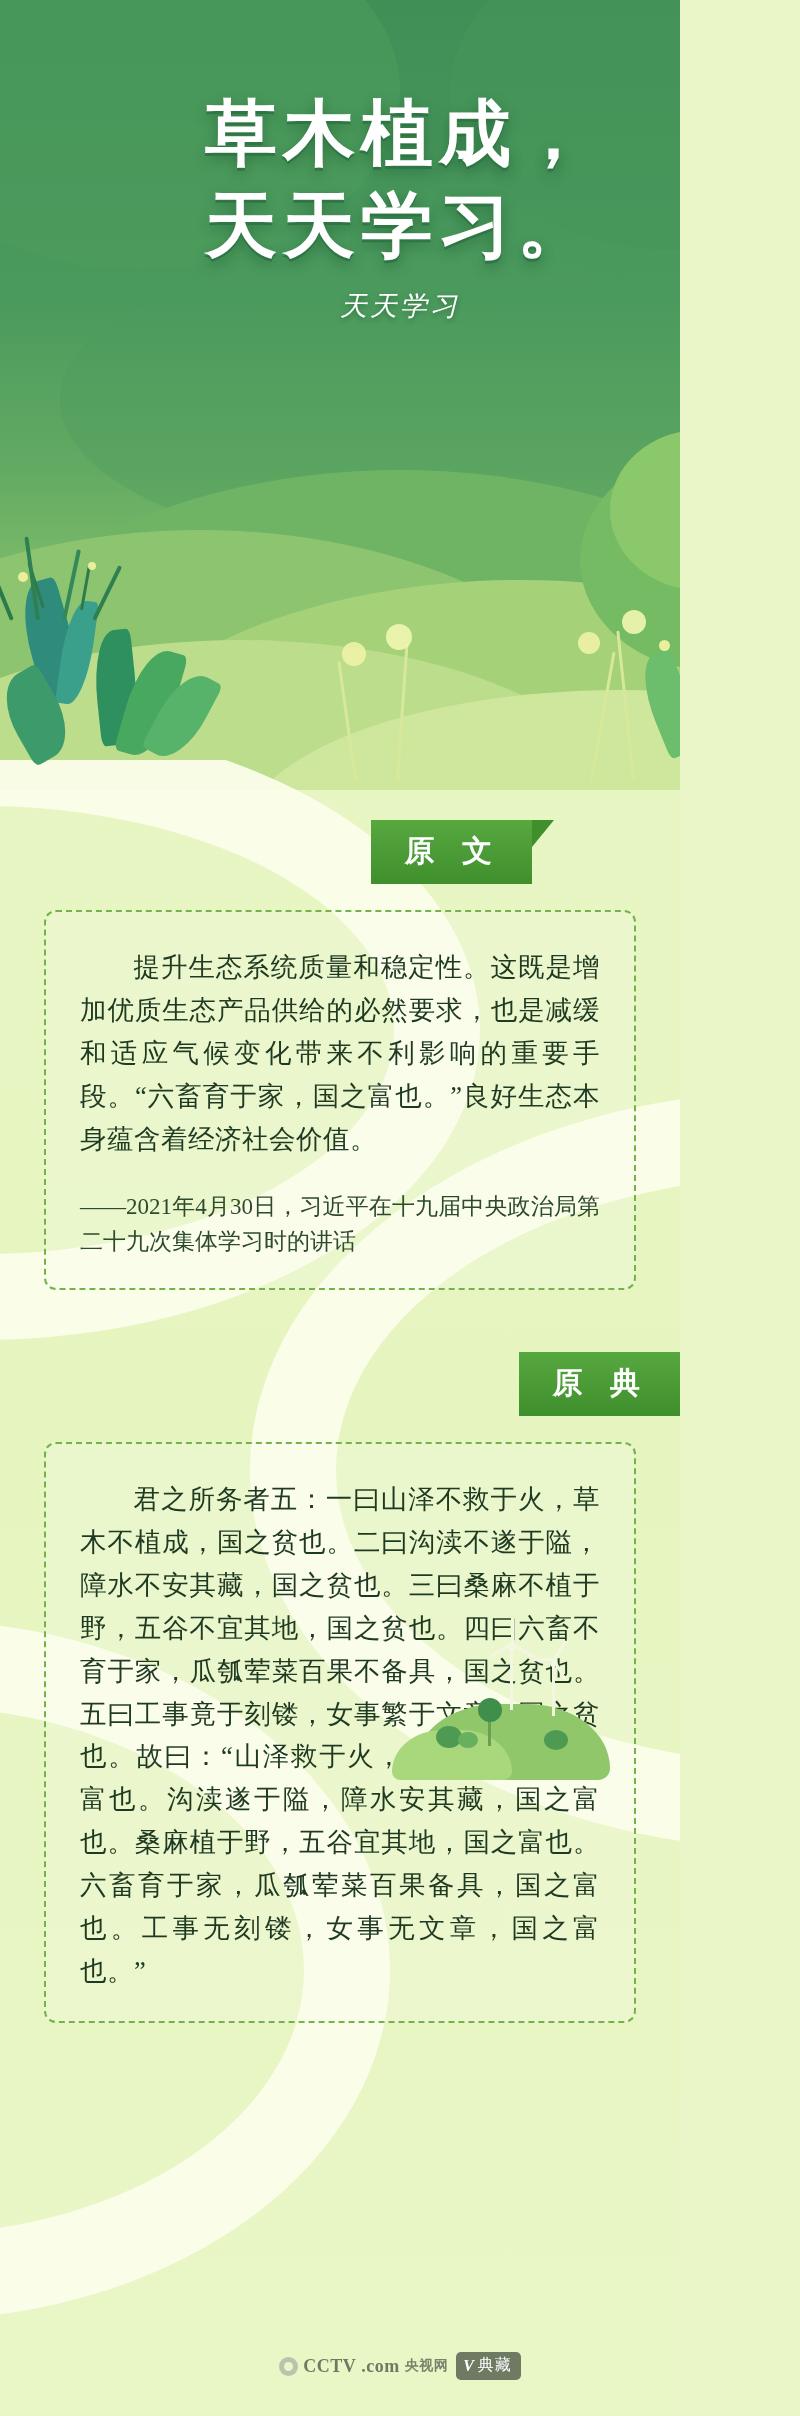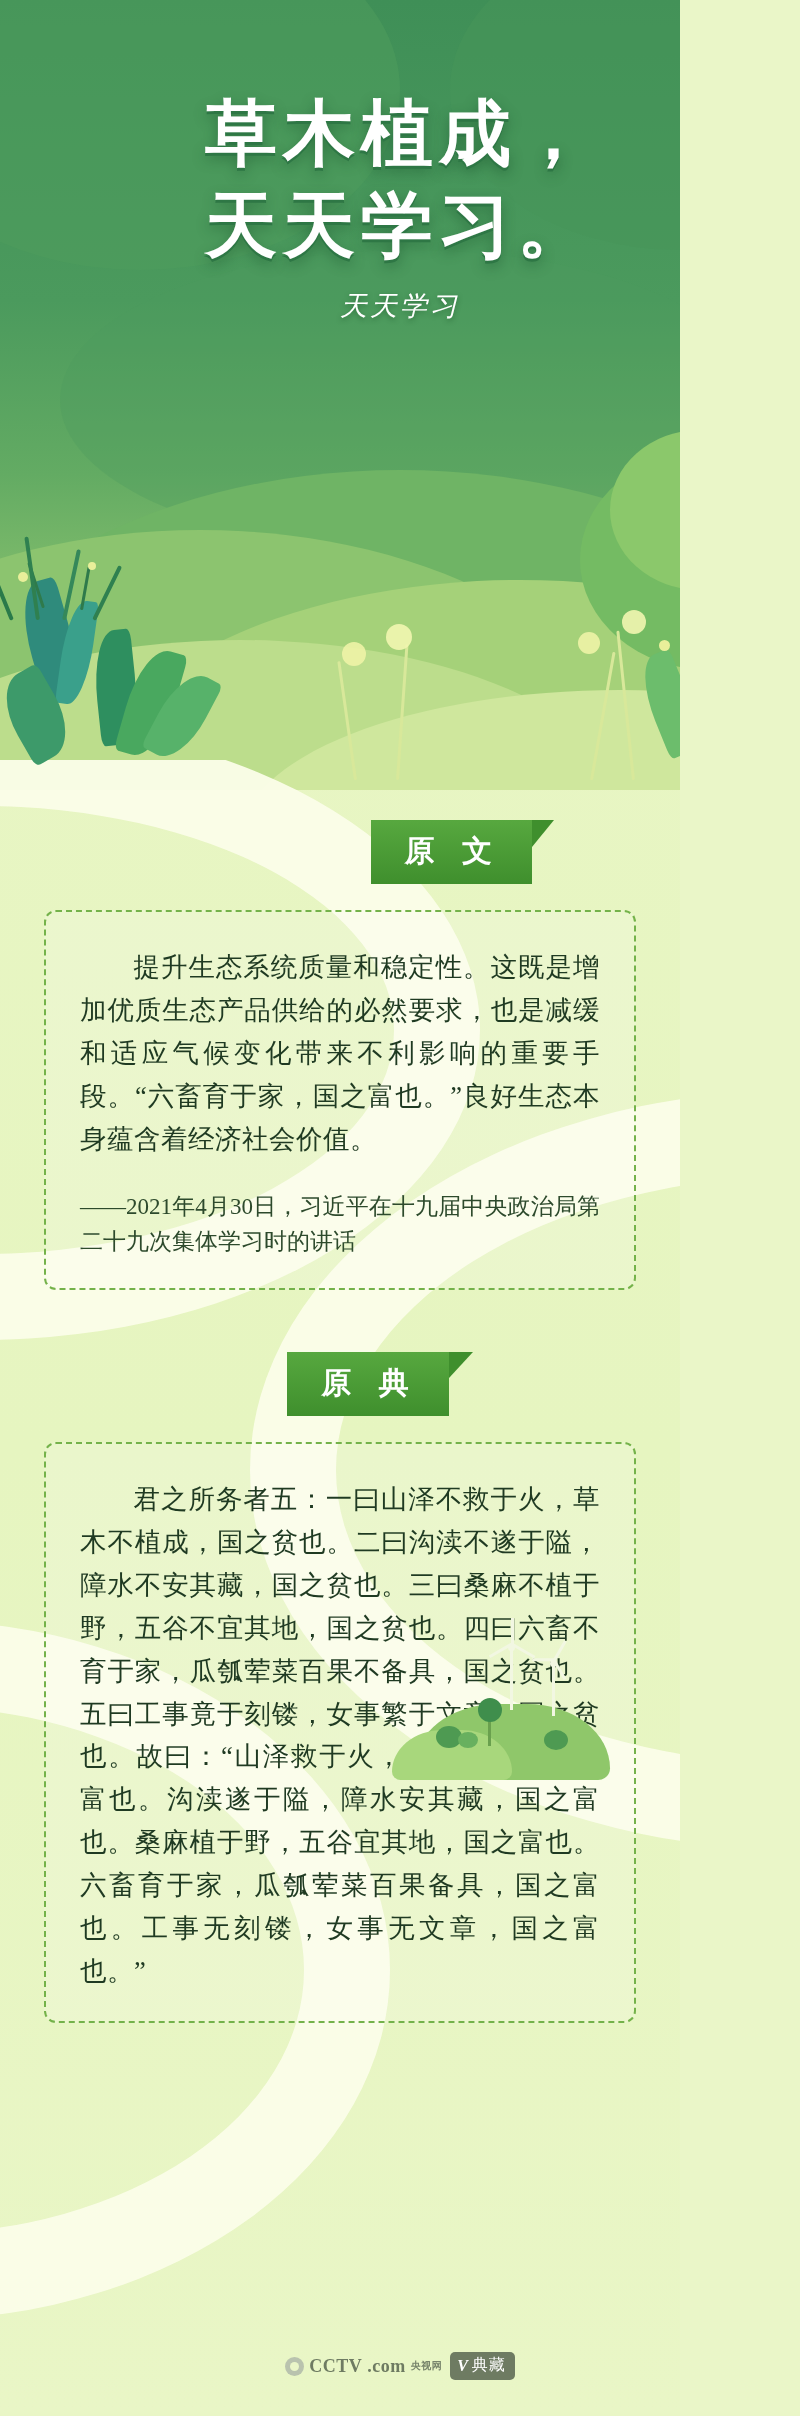--- a/index.html
+++ b/index.html
@@ -130,21 +130,21 @@
     background: linear-gradient(180deg, #57a83f 0%, #3f8f2d 100%);
     color: #fff;
     font-family: "Liberation Serif", serif;
     font-weight: bold;
     font-size: 30px;
     letter-spacing: 10px;
     padding: 11px 30px 12px 34px;
   }
   .label-row { padding: 0; }
   .label-right { text-align: right; padding-right: 148px; margin-top: 30px; }
-  .label-left { text-align: center; padding-left: 56px; margin-top: 62px; }
+  .label-left { text-align: right; padding-left: 56px; margin-top: 62px; }
   .tail-right::after {
     content: "";
     position: absolute;
     right: -22px; top: 0;
     border-left: 22px solid #3f8f2d;
     border-top: 0 solid transparent;
     border-bottom: 27px solid transparent;
     height: 0; width: 0;
   }
   .tail-left::after {
@@ -237,21 +237,21 @@
     background: #b9c3ae;
     display: inline-block;
     position: relative;
   }
   .cctv-eye::after {
     content: "";
     position: absolute; left: 5px; top: 5px;
     width: 9px; height: 9px; border-radius: 50%;
     background: #eaf6c8;
   }
-  .cctv-cn { font-size: 10px; color: #77846b; }
+  .cctv-cn { font-size: 14px; color: #77846b; }
   .vdian {
     display: inline-flex; align-items: center;
     background: #6e7b62; color: #fff;
     border-radius: 5px;
     padding: 3px 9px 4px 7px;
     font-family: "Liberation Serif", serif;
     font-size: 16px; letter-spacing: 1px;
   }
   .vdian .v { font-weight: bold; font-style: italic; margin-right: 3px; }
 </style>

